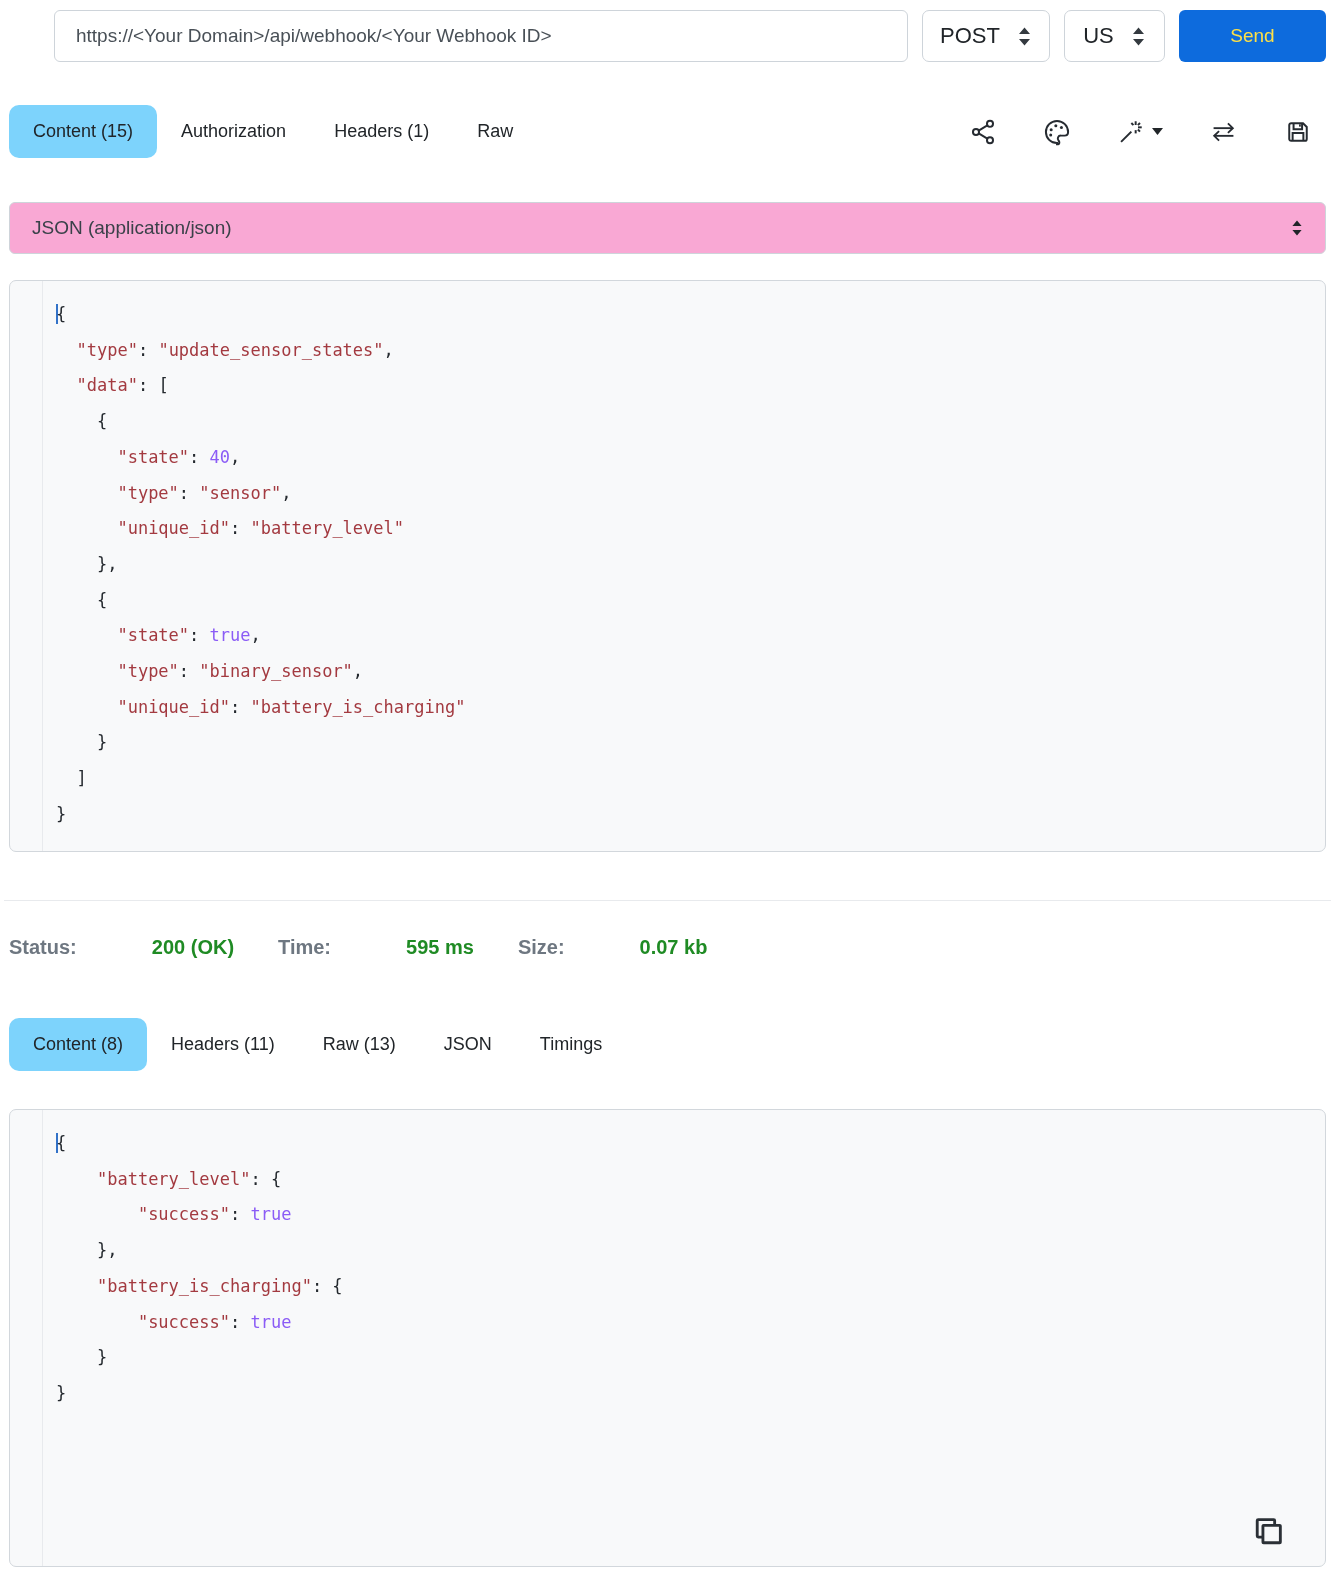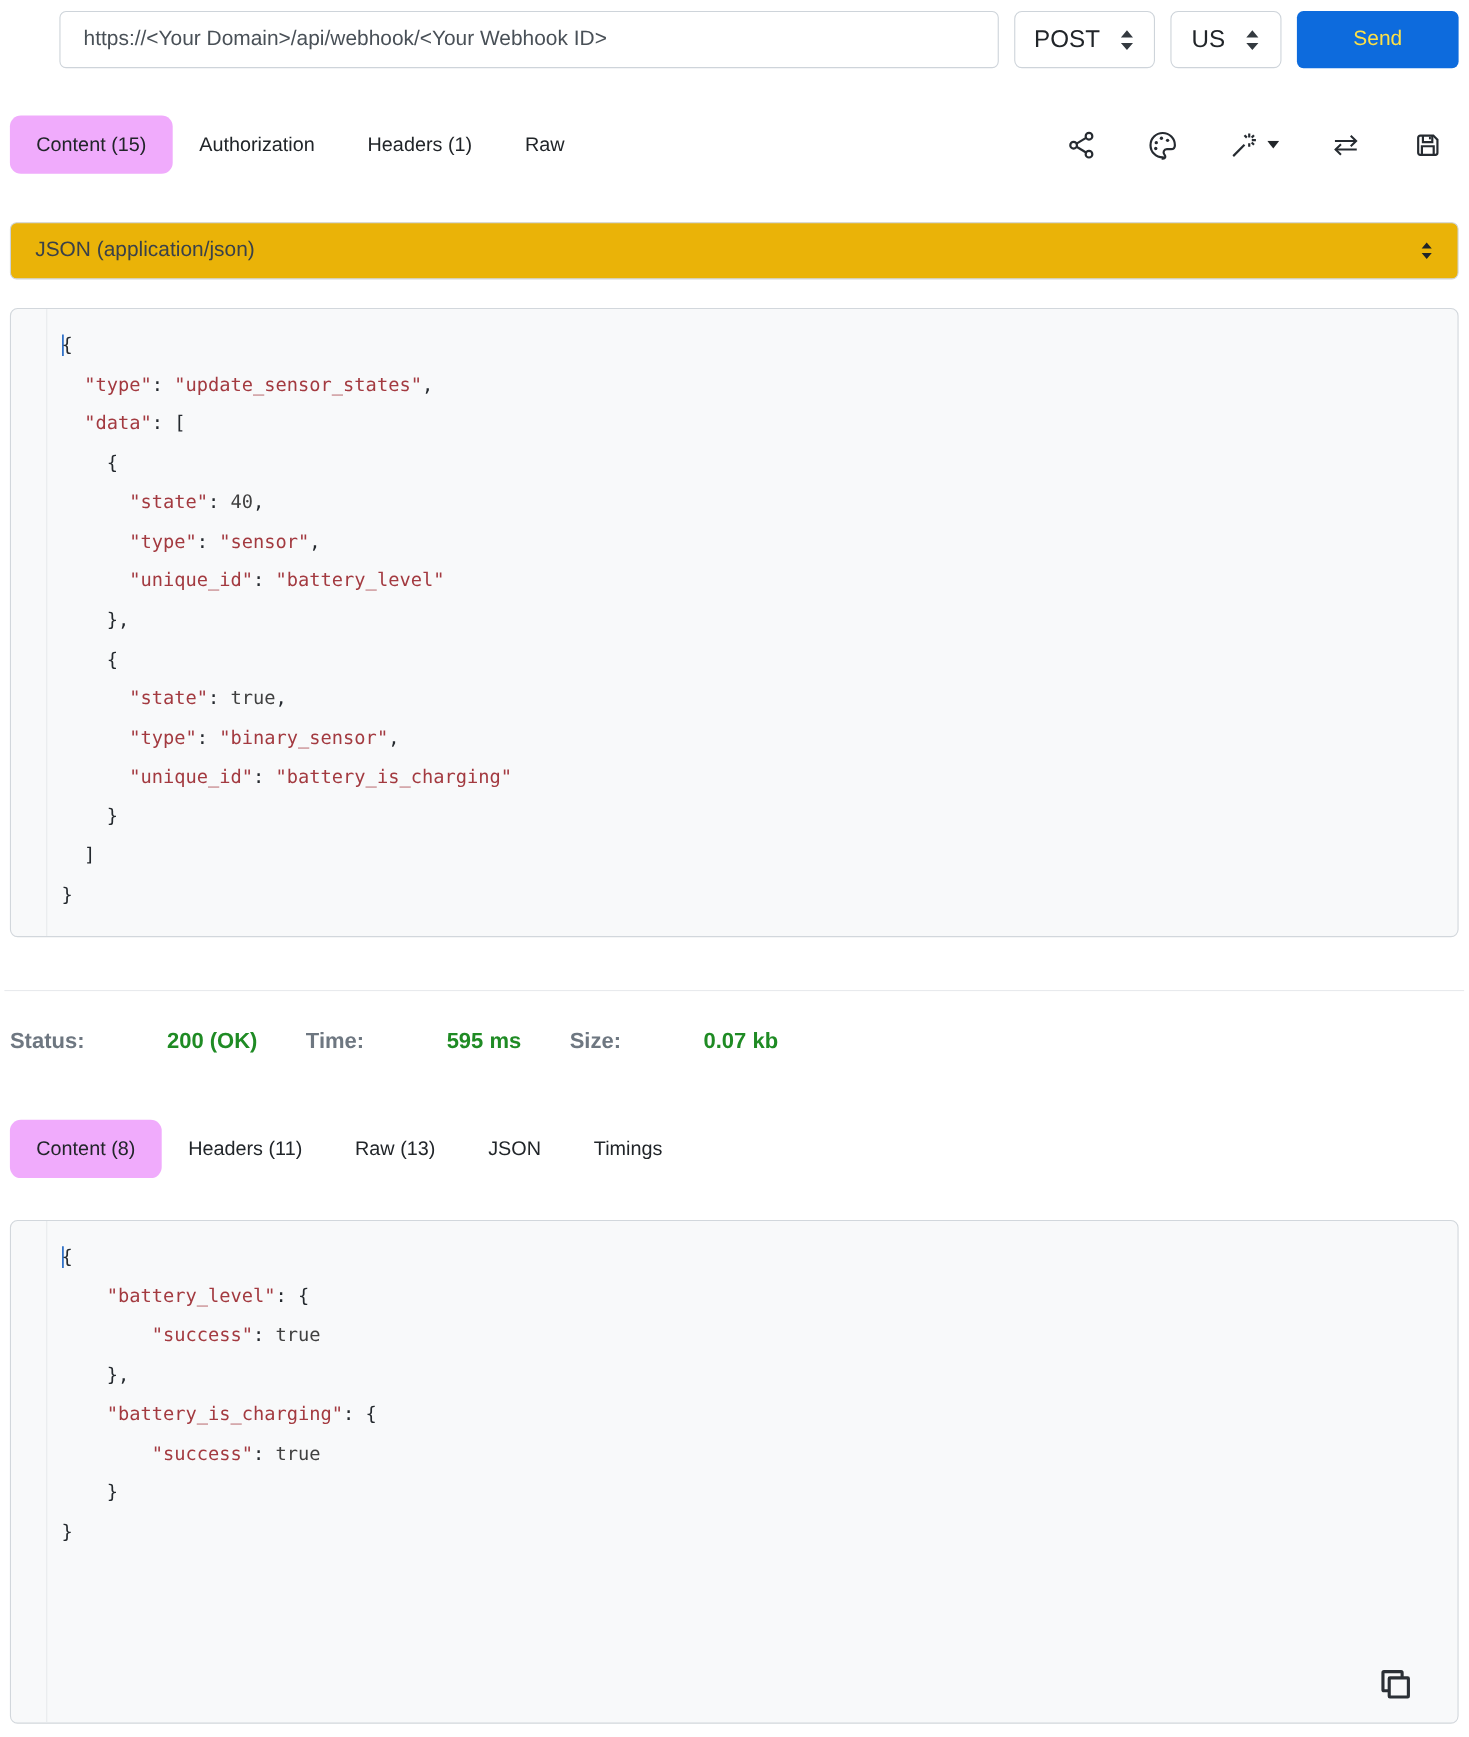--- a/index.html
+++ b/index.html
@@ -33,48 +33,48 @@
     font-family: "Liberation Sans", sans-serif; cursor: pointer;
   }
   
   .row-tabs { margin: 43px 9px 0 9px; display: flex; align-items: center; justify-content: space-between; }
   .row-tabs.response { margin-top: 52px; }
   .tabs { display: flex; }
   .tab {
     padding: 15px 24px; font-size: 18px; line-height: 23px;
     color: #212529; border-radius: 10px; cursor: pointer; white-space: nowrap;
   }
-  .tab.active { background: #f0abfc; }
+  .tab.active { background: #7dd3fc; }
   .toolbar { display: flex; align-items: center; gap: 46px; margin-right: 14px; }
   .icon-btn { background: none; border: none; cursor: pointer; display: flex; align-items: center; gap: 7px; color: #262b31; padding: 0; }
   .icon-btn svg { display: block; }
   
   .row-ctype { margin: 44px 9px 0 9px; }
   .ctype-select {
-    height: 52px; border: 1px solid #ced4da; border-radius: 6px; background: #eab308;
+    height: 52px; border: 1px solid #ced4da; border-radius: 6px; background: #f9a8d4;
     display: flex; align-items: center; justify-content: space-between;
     padding: 0 22px; font-size: 19px; color: #3a4149; cursor: pointer;
   }
   
   .editor {
     margin: 26px 9px 0 9px; background: #f8f9fa;
     border: 1px solid #d2d7dc; border-radius: 7px;
     position: relative; overflow: hidden;
   }
   .editor.request { height: 572px; }
   .editor.response { height: 458px; margin-top: 38px; }
   .gutter { position: absolute; left: 0; top: 0; bottom: 0; width: 33px; border-right: 1px solid #e8eaed; }
   .code {
     position: absolute; left: 46px; top: 16px; right: 6px;
     font-family: "DejaVu Sans Mono", monospace;
     font-size: 17px; line-height: 35.7px; white-space: pre; color: #24292e;
   }
   .tk-p  { color: #24292e; }
   .tk-s  { color: #a33a40; }
-  .tk-n  { color: #404040; }
+  .tk-n  { color: #8b5cf6; }
   .tk-pc { color: #24292e; box-shadow: inset 2px 0 0 #3272c8; }
   .copy-btn {
     position: absolute; right: 38px; bottom: 12px;
     background: none; border: none; cursor: pointer; color: #2b3036; padding: 0;
   }
   
   .divider { height: 1px; background: #e8eaed; margin: 48px 4px 0 4px; }
   .status-row { margin: 27px 9px 0 9px; font-size: 20px; font-weight: 700; line-height: 38px; display: flex; align-items: flex-end; gap: 44px; }
   .status-row .lbl { color: #6e7781; }
   .status-row .val { color: #1f8b24; margin-left: 31px; }

